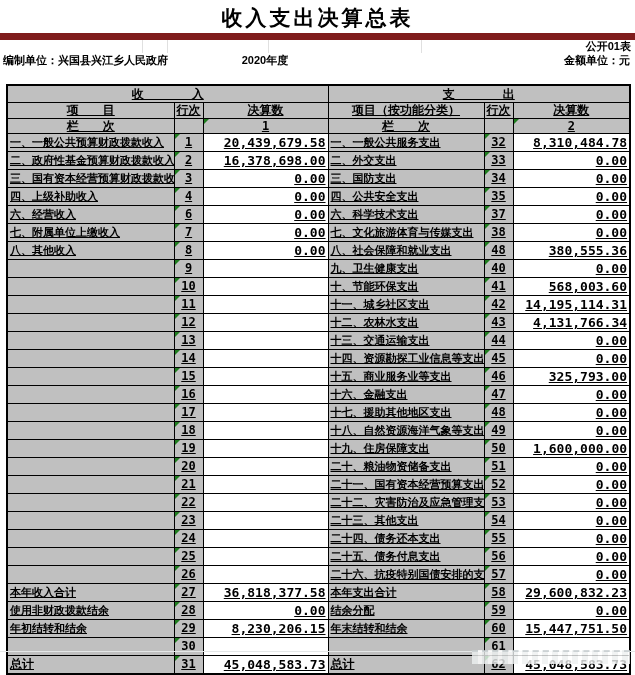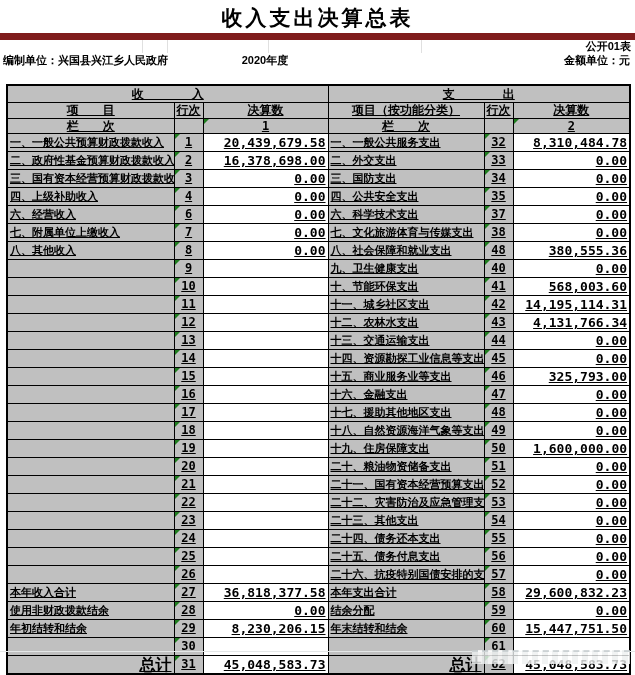--- a/index.html
+++ b/index.html
@@ -35,21 +35,21 @@
   tr.h2 th{height:15px;line-height:15px;}
   tr.h3 th{height:14px;line-height:14px;}
   tbody td{height:17px;line-height:17px;}
   td.item{background:#c0c0c0;text-align:left;font-size:11px;padding-left:3px;}
   td.line{background:#c0c0c0;text-align:center;font-size:12px;
           font-family:"DejaVu Sans Mono",monospace;position:relative;}
   td.val{background:#fff;text-align:right;font-size:13px;
          font-family:"DejaVu Sans Mono",monospace;padding-right:3px;}
   th.colno{font-family:"DejaVu Sans Mono",monospace;font-size:12px;position:relative;}
   td.indent{padding-left:17px;}
-  td.centered{text-align:right;font-size:16px;}
+  td.centered{text-align:left;font-size:12px;}
   .flag::before{
     content:'';position:absolute;top:0;left:0;width:0;height:0;
     border-top:5px solid #1f7d1f;border-right:5px solid transparent;
   }
   .notes{margin:3px 0 0 2px;font-size:11px;line-height:15px;}
   .rule{position:absolute;left:0;top:651px;width:635px;border-top:1px solid #e4e7e7;}
   .watermark{
     position:absolute;left:472px;top:650px;width:158px;height:12px;
     border-top:2px dashed #c7ced0;
     background:repeating-linear-gradient(90deg,#eef1f1 0 6px,#fff 6px 10px);

